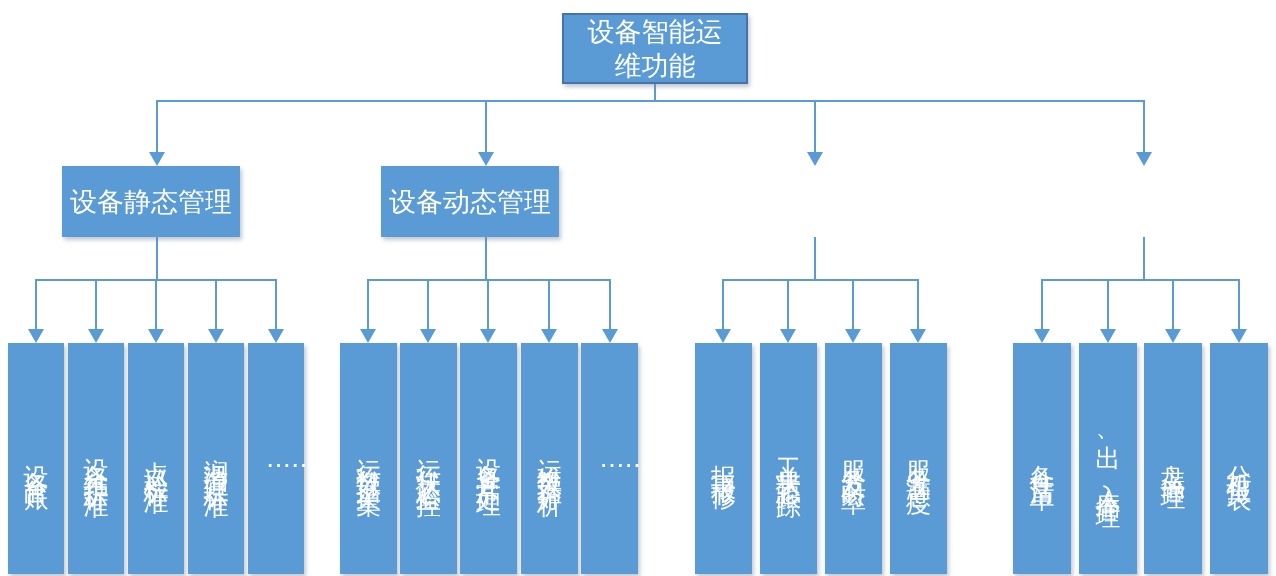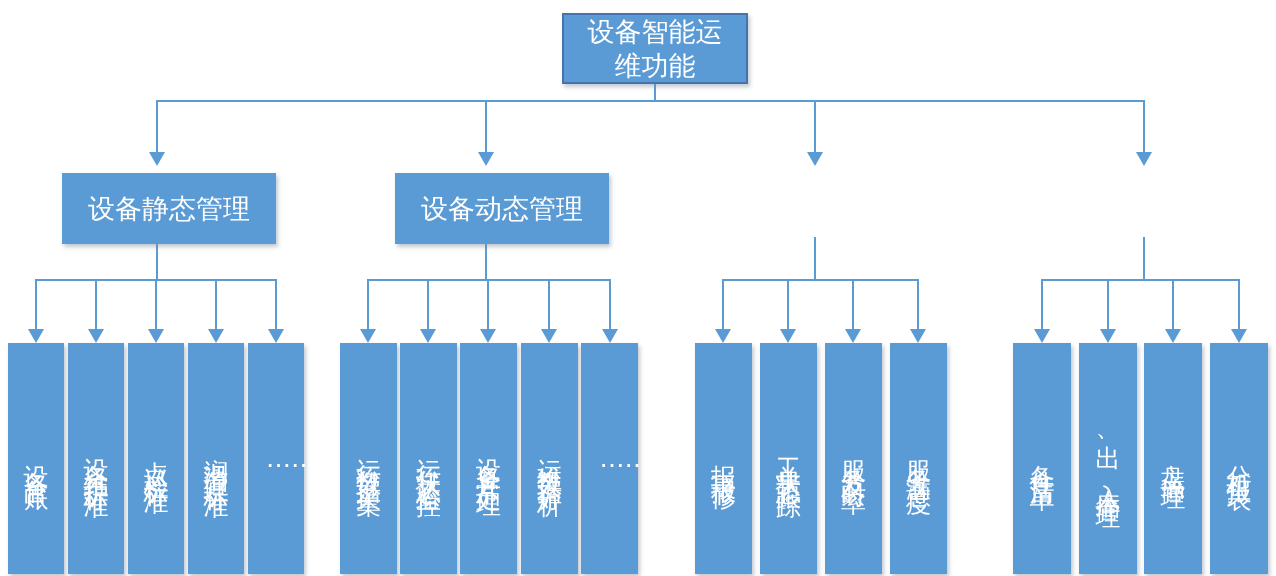--- a/index.html
+++ b/index.html
@@ -14,24 +14,23 @@
     box-sizing:border-box;
   }
   .root {
     left:562px; top:13px; width:186px; height:71px;
     border:2px solid #4673ab;
     box-shadow:2px 3px 4px rgba(125,135,150,.45);
     font-size:27px; line-height:34px; text-align:center;
     padding:8px 21px; word-break:break-all;
   }
   .branch {
-    top:166px; width:214px; height:71px;
+    top:166px; width:178px; height:71px;
     font-size:27px; white-space:nowrap;
     box-shadow:2px 3px 4px rgba(125,135,150,.45);
-    margin-top:7px;
   }
   .leaf {
     top:343px; height:231px;
     box-shadow:2px 3px 4px rgba(125,135,150,.45);
   }
   .vtext {
     writing-mode:vertical-rl; text-orientation:mixed;
     font-size:25px; letter-spacing:7px; line-height:1;
   }
   .etext {
@@ -81,21 +80,21 @@
       <polygon points="1034,329 1050,329 1042,343"></polygon>
       <polygon points="1100,329 1116,329 1108,343"></polygon>
       <polygon points="1165,329 1181,329 1173,343"></polygon>
       <polygon points="1231,329 1247,329 1239,343"></polygon>
     </g>
   </svg>
 
   <div class="node root">设备智能运维功能</div>
 
   <div class="node branch" style="left:62px">设备静态管理</div>
-  <div class="node branch" style="left:395px">设备动态管理</div>
+  <div class="node branch" style="left:381px">设备动态管理</div>
 
   <div class="node leaf" style="left:8px;width:56px">
       <span class="vtext">设备台账</span>
     </div>
   <div class="node leaf" style="left:68px;width:56px">
       <span class="vtext">设备维护标准</span>
     </div>
   <div class="node leaf" style="left:128px;width:56px">
       <span class="vtext">点巡检标准</span>
     </div>

